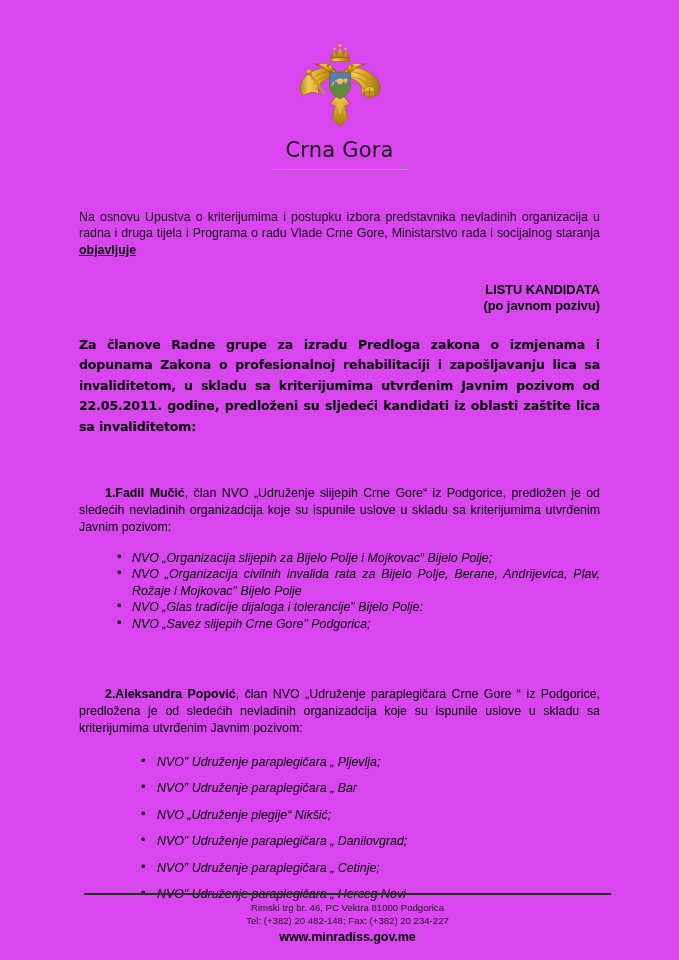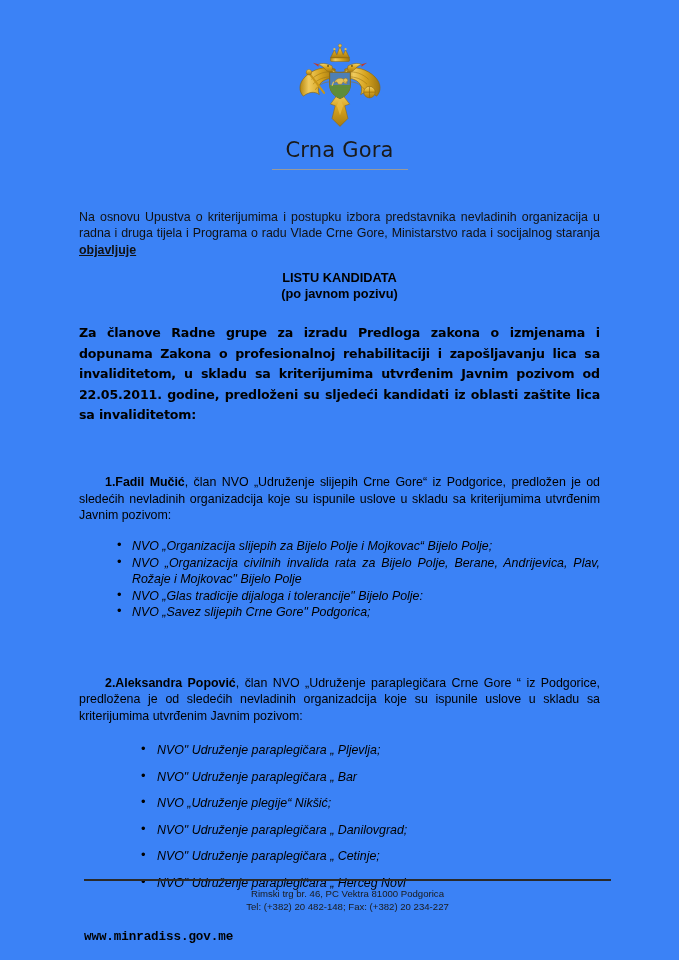--- a/index.html
+++ b/index.html
@@ -13,21 +13,21 @@
     font-family: "Liberation Sans", sans-serif;
     color: #000000;
     position: relative;
     overflow: hidden;
   }
 
   .page {
     width: 679px;
     height: 960px;
     position: relative;
-    background: #3b82f6;
+    background: #d946ef;
     box-sizing: border-box;
   }
 
   
   .emblem-wrap {
     width: 100%;
     text-align: center;
     padding-top: 42px;
   }
   .emblem {
@@ -75,26 +75,26 @@
     text-align: justify;
     margin-top: 39px;
     color: #111;
   }
   .intro-par b {
     font-weight: bold;
     text-decoration: underline;
   }
 
   .list-title {
-    text-align: center;
+    text-align: right;
     font-family: "Liberation Sans", sans-serif;
     font-size: 12.8px;
     font-weight: bold;
     line-height: 16px;
-    margin-top: 12px;
+    margin-top: 24px;
   }
 
   .lead-par {
     font-family: "DejaVu Sans", sans-serif;
     font-size: 12.6px;
     font-weight: bold;
     line-height: 20.5px;
     text-align: justify;
     margin-top: 21px;
     letter-spacing: -0.15px;
@@ -171,27 +171,27 @@
     margin-bottom: 6px;
   }
   .footer-line {
     text-align: center;
     font-family: "Liberation Sans", sans-serif;
     font-size: 9.6px;
     line-height: 13px;
     color: #1a1a1a;
   }
   .footer-site {
-    text-align: left;
-    font-family: Liberation Mono, monospace;
+    text-align: center;
+    font-family: Liberation Sans, sans-serif;
     font-size: 12.6px;
     font-weight: bold;
     line-height: 18px;
     color: #000;
-    margin-top: 15px;
+    margin-top: 1px;
     letter-spacing: -0.1px;
   }
 </style>
 </head>
 <body>
 
 <div class="page">
 
   <div class="emblem-wrap">
     <span class="emblem">

